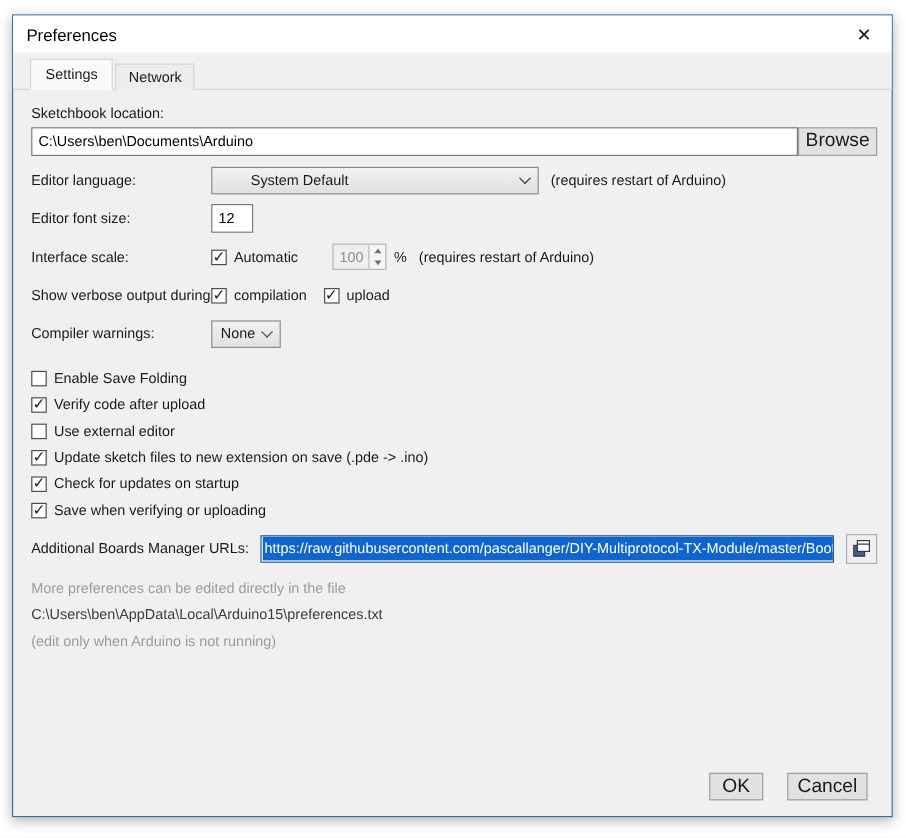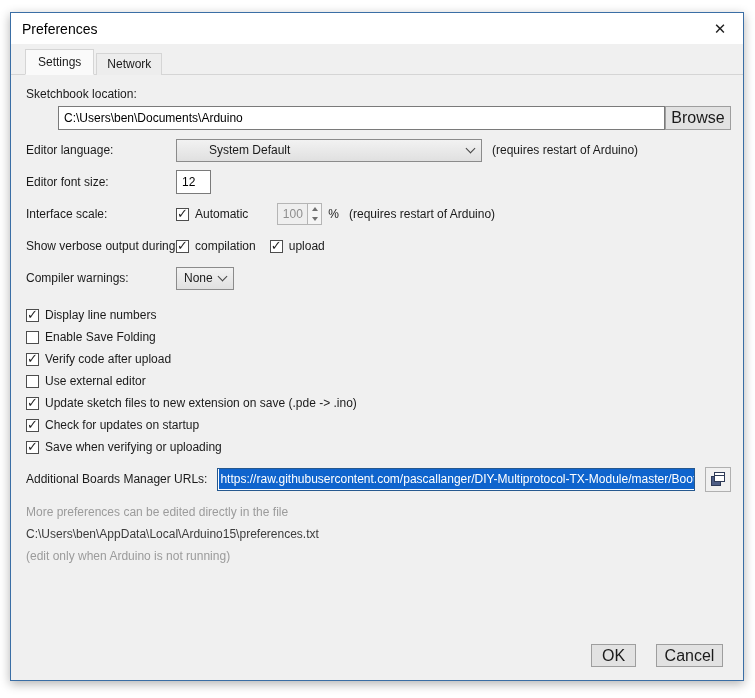--- a/index.html
+++ b/index.html
@@ -39,41 +39,41 @@
     background: #ededed; padding: 3px 10px 4px; margin-right: 2px;
     position: relative; margin-bottom: -1px;
   }
   .tab.active {
     background: #fafafa; padding: 5px 12px 5px;
     border-bottom: 1px solid #fafafa; z-index: 2;
   }
   
   .content { flex: 1; position: relative; padding: 0 12px 0 15px; }
   .section-label { margin-top: 12px; height: 15px; }
-  .path-row { display: flex; margin-top: 4px; gap: 0; height: 24px; margin-left: 32px; }
+  .path-row { display: flex; margin-top: 4px; gap: 0; height: 24px; }
   input.text-input {
     height: 24px; border: 1px solid #7a7a7a; background: #fff;
     font-family: "Liberation Sans", sans-serif; font-size: 12px;
     padding: 0 5px; outline: none;
   }
   .sketch-input { flex: 1; }
   .btn {
     background: #e2e2e2; border: 1px solid #9e9e9e;
     font-family: "Liberation Sans", sans-serif; font-size: 16px; color: #1a1a1a;
     display: flex; align-items: center; justify-content: center; cursor: default;
   }
   .browse-btn { width: 66px; height: 24px; flex: none; }
   .form-row { display: flex; align-items: center; margin-top: 8px; height: 24px; }
   .form-label { width: 150px; flex: none; white-space: nowrap; }
   .select {
     height: 23px; border: 1px solid #8b8b8b;
     background: linear-gradient(#f2f2f2, #e0e0e0);
     display: flex; align-items: center; padding: 0 7px; cursor: default;
   }
-  .select-lang { width: 306px; padding-left: 32px; }
+  .select-lang { width: 273px; padding-left: 32px; }
   .select-warn { width: 58px; }
   .chevron {
     width: 7px; height: 7px; margin-left: auto; margin-top: -4px;
     border-right: 1px solid #444; border-bottom: 1px solid #444;
     transform: rotate(45deg); flex: none;
   }
   .note { margin-left: 10px; white-space: nowrap; }
   .font-size-input { width: 35px; }
   
   .cb-row { display: flex; align-items: center; gap: 6px; white-space: nowrap; }
@@ -201,24 +201,20 @@
     <div class="form-row">
       <div class="form-label">Compiler warnings:</div>
       <div class="select select-warn">
         <span>None</span>
         <span class="chevron"></span>
       </div>
     </div>
 
     <div class="cb-list">
       <div class="cb-row">
-        <span class="cb checked"></span>
-        <span>Display line numbers</span>
-      </div>
-      <div class="cb-row">
         <span class="cb"></span>
         <span>Enable Save Folding</span>
       </div>
       <div class="cb-row">
         <span class="cb checked"></span>
         <span>Verify code after upload</span>
       </div>
       <div class="cb-row">
         <span class="cb"></span>
         <span>Use external editor</span>

